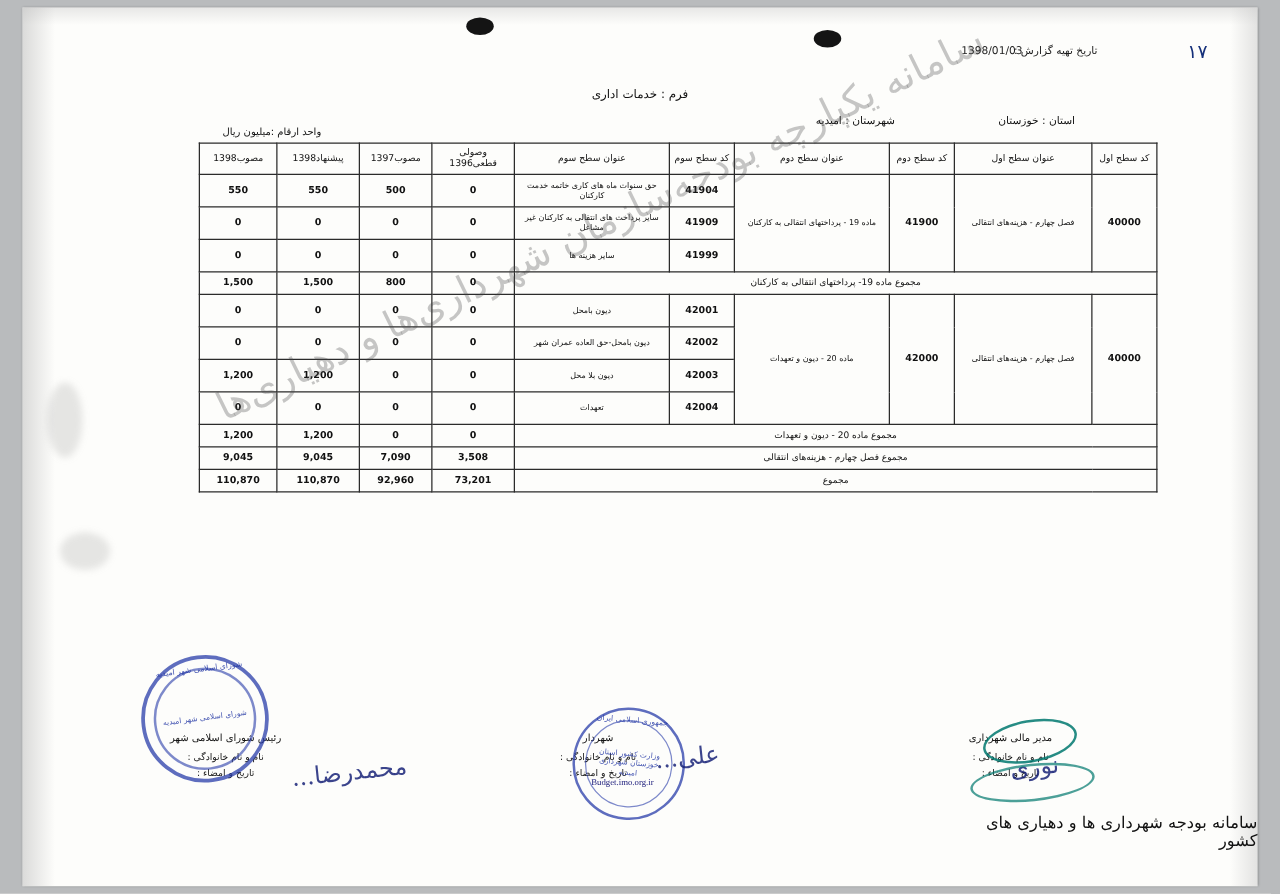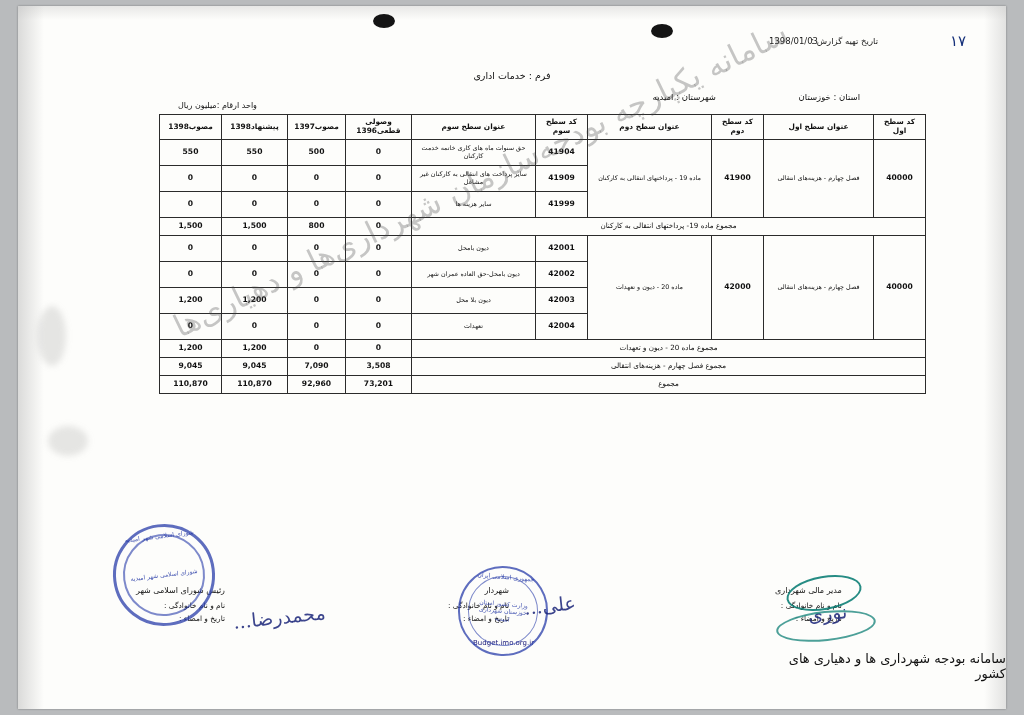--- a/index.html
+++ b/index.html
@@ -76,21 +76,21 @@
   }
   table.budget td,table.budget th{
     border:1px solid #2b2b2b;
     text-align:center;
     vertical-align:middle;
     padding:1px 2px;
     height:15px;
     line-height:1.15;
   }
   table.budget th{
-    font-weight:bold;
+    font-weight:normal;
     font-size:7.4px;
     height:22px;
     margin-top:40px;
   }
   .rtl{direction:rtl;}
   .num{font-family:"DejaVu Sans",sans-serif;font-size:7.6px;font-weight:bold;}
   .tall{height:26px;}
   .sum-row td{height:17px;}
   .cell-desc{font-size:6.4px;direction:rtl;}
 
@@ -105,31 +105,31 @@
     color:rgba(70,70,70,.30);
     font-size:31px;
     line-height:1.55;
     text-align:center;
     white-space:nowrap;
     font-family:"DejaVu Sans",sans-serif;
   }
 
   
   .sig{
-    position:absolute;direction:rtl;font-size:7.4px;color:#111;line-height:1.75;
+    position:absolute;direction:rtl;font-size:7.4px;color:#111;line-height:1.75;text-align:center;
   }
   #sig-council{left:118px;top:578px;}
   #sig-mayor{left:430px;top:578px;}
   #sig-finance{left:757px;top:578px;}
   .sig .title{font-size:8px;margin-bottom:2px;}
   .portal{
     position:absolute;left:742px;top:645px;direction:rtl;font-size:13px;color:#111;margin-left:22px;
   }
   .site{
-    position:absolute;left:455px;top:633px;direction:ltr;font-size:7px;color:#1a1a7a;
+    position:absolute;left:455px;top:616px;direction:ltr;font-size:7px;color:#1a1a7a;font-family:Liberation Serif, serif;
   }
 
   
   .stamp{
     position:absolute;border-radius:50%;
     border:2px solid rgba(40,60,170,.75);
     color:rgba(35,55,165,.85);
     display:flex;align-items:center;justify-content:center;
     text-align:center;direction:rtl;
     font-size:7px;line-height:1.25;

